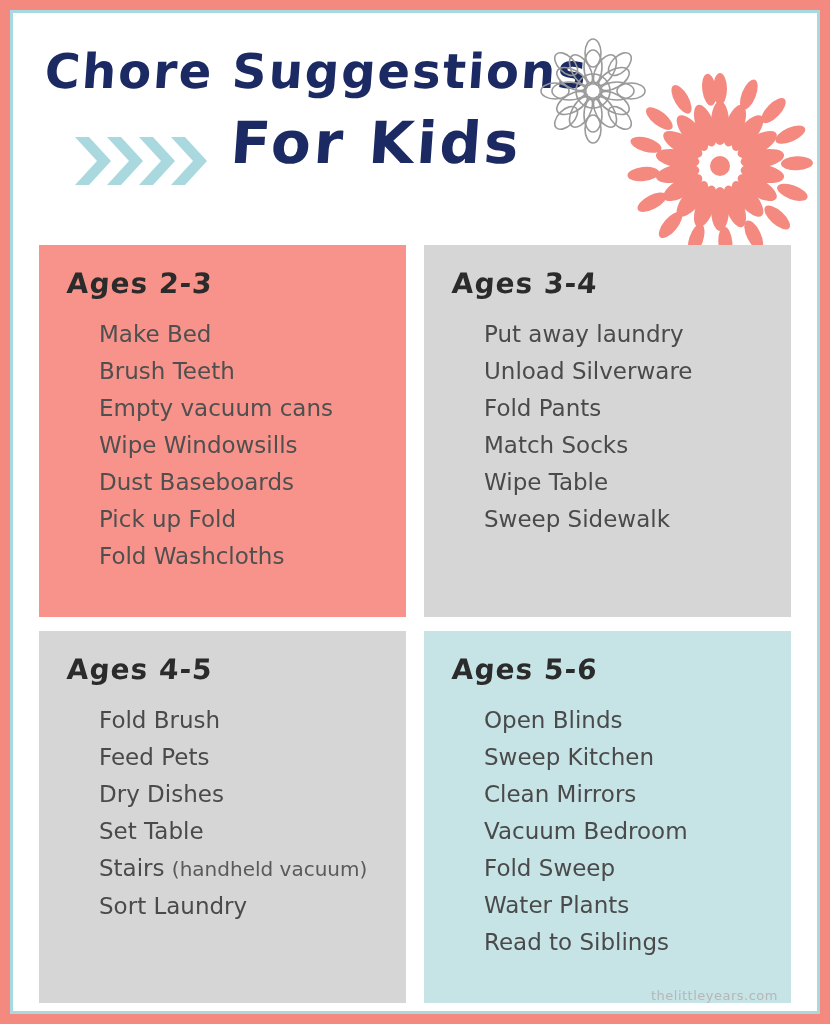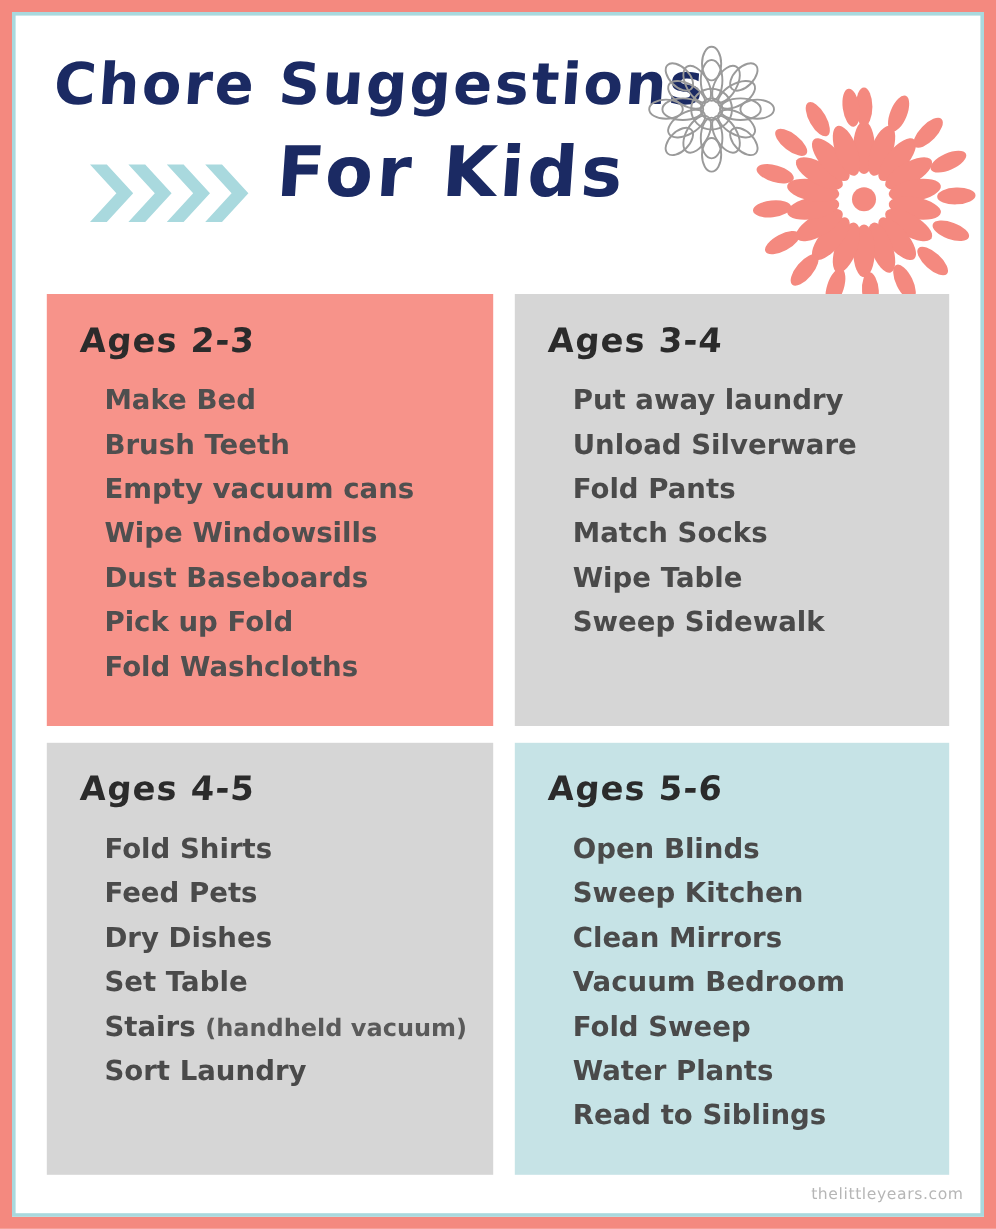--- a/index.html
+++ b/index.html
@@ -119,41 +119,40 @@
     font-weight: bold;
     color: #2b2b2b;
     letter-spacing: 1px;
     margin: 0 0 16px 10px;
     transform: skewX(-4deg);
   }
   .panel.coral .panel-title { color: #2b2b2b; }
 
   .chore-list {
     list-style: none;
-    margin: 4px;
+    margin: 16px;
     padding: 0 0 0 26px;
-    font-weight: bold;
   }
   .chore-list li {
     font-family: "DejaVu Sans", sans-serif;
     font-size: 23px;
     line-height: 37px;
     color: #4a4a4a;
     white-space: nowrap;
   }
   .panel.coral .chore-list li { color: #4f4f4f; }
   .chore-note {
     font-size: 20px;
     color: #5a5a5a;
   }
 
   
   .footer {
     position: absolute;
-    right: 14px;
+    right: 39px;
     bottom: 8px;
     font-family: "DejaVu Sans", sans-serif;
     font-size: 13px;
     color: #b6b6b6;
     letter-spacing: 0.5px;
   }
 </style>
 </head>
 <body>
 
@@ -273,21 +272,21 @@
           <li><span>Fold Pants</span></li>
           <li><span>Match Socks</span></li>
           <li><span>Wipe Table</span></li>
           <li><span>Sweep Sidewalk</span></li>
         </ul>
       </div>
 
       <div class="panel gray2">
         <div class="panel-title">Ages 4-5</div>
         <ul class="chore-list">
-          <li><span>Fold Shirts</span></li>
+          <li><span>Fold Brush</span></li>
           <li><span>Feed Pets</span></li>
           <li><span>Dry Dishes</span></li>
           <li><span>Set Table</span></li>
           <li><span>Stairs</span> <span class="chore-note">(handheld vacuum)</span></li>
           <li><span>Sort Laundry</span></li>
         </ul>
       </div>
 
       <div class="panel teal">
         <div class="panel-title">Ages 5-6</div>

